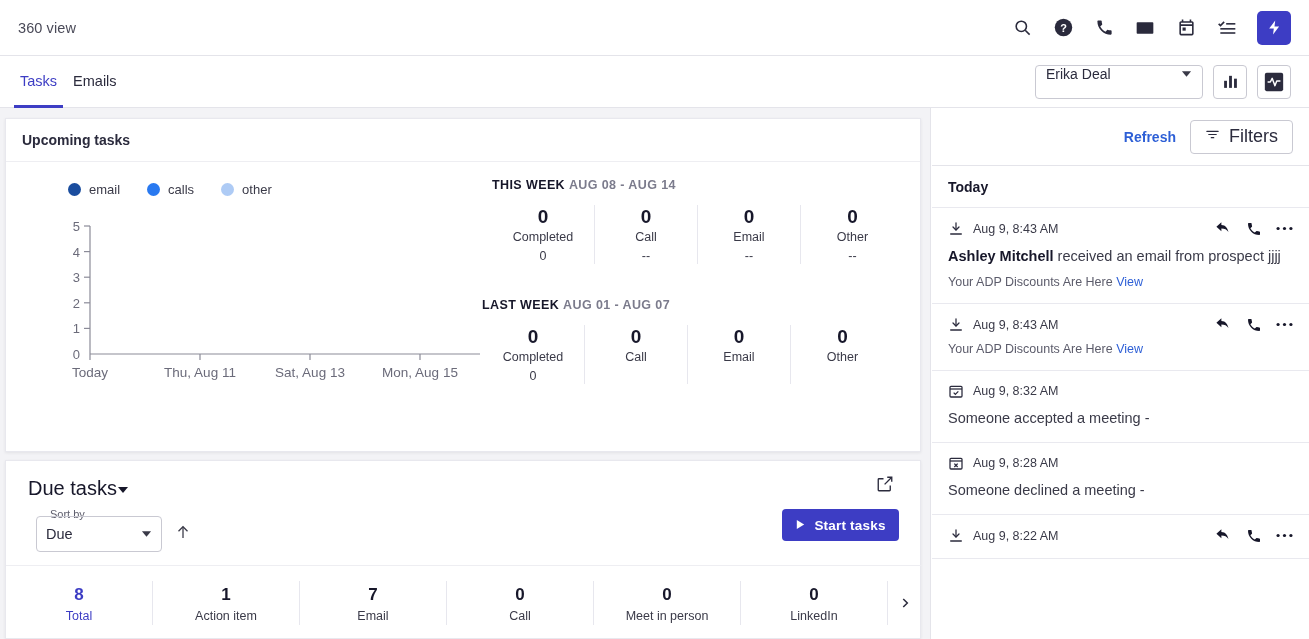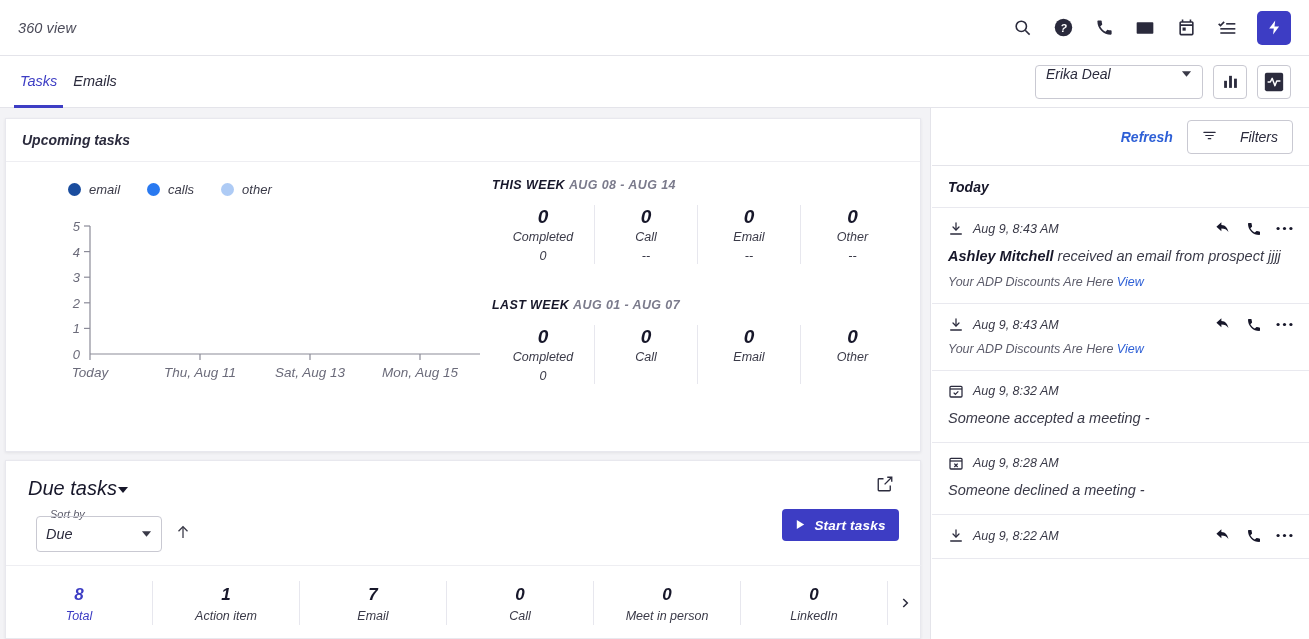--- a/index.html
+++ b/index.html
@@ -3,21 +3,21 @@
 <meta charset="utf-8">
 <style>
   * { box-sizing: border-box; margin: 0; padding: 0; }
   html, body {
     width: 1309px; height: 639px;
     background: #ffffff;
     font-family: "Liberation Sans", sans-serif;
     color: #2b2b3d;
     overflow: hidden;
   }
-  #app { position: relative; width: 1309px; height: 474px; font-style: italic; }
+  #app { position: relative; width: 1309px; height: 474px; }
 
   
   .topbar {
     position: absolute; left: 0; top: 0; width: 1309px; height: 56px;
     border-bottom: 1px solid #e4e4ea;
     display: flex; align-items: center;
   }
   .app-title { margin-left: 18px; font-size: 14.5px; color: #4a4a58; letter-spacing: .1px; }
   .topbar-icons {
     margin-left: auto; display: flex; align-items: center; gap: 11px; padding-right: 18px;
@@ -142,21 +142,21 @@
     position: absolute; left: 932px; top: 108px; width: 377px; height: 531px;
     background: #fff; overflow: hidden;
   }
   .right-head {
     height: 58px; display: flex; align-items: center; justify-content: flex-end;
     gap: 14px; padding-right: 16px; border-bottom: 1px solid #e4e4ea;
   }
   .refresh-link { font-size: 14px; color: #2d5fd6; font-weight: bold; cursor: pointer; }
   .filters-btn {
     height: 34px; border: 1px solid #c9c9d2; border-radius: 4px; display: flex;
-    align-items: center; gap: 23px; padding: 0 14px; font-size: 14px; color: #2b2b3d; cursor: pointer;
+    align-items: center; gap: 9px; padding: 0 14px; font-size: 18px; color: #2b2b3d; cursor: pointer;
   }
   .section-head {
     height: 42px; display: flex; align-items: center; padding-left: 16px;
     font-size: 14px; font-weight: bold; color: #17172a; border-bottom: 1px solid #e9e9ef;
   }
   .feed-item { padding: 12px 16px 14px 16px; border-bottom: 1px solid #e9e9ef; position: relative; }
   .feed-top { display: flex; align-items: center; }
   .feed-time { font-size: 12.5px; color: #3a3a48; margin-left: 9px; }
   .feed-actions { margin-left: auto; display: flex; align-items: center; gap: 14px; color: #17172a; }
   .feed-actions span { cursor: pointer; display: flex; }
@@ -323,21 +323,21 @@
               <div class="sub">--</div>
             </div>
             <div class="stat">
               <div class="num">0</div>
               <div class="lbl">Other</div>
               <div class="sub">--</div>
             </div>
           </div>
         </div>
 
-        <div class="week-block" style="left:486px; top:136px;">
+        <div class="week-block" style="left:476px; top:136px;">
           <div class="week-title">
             <b>LAST WEEK</b>
             <span>AUG 01 - AUG 07</span>
           </div>
           <div class="stat-row">
             <div class="stat">
               <div class="num">0</div>
               <div class="lbl">Completed</div>
               <div class="sub">0</div>
             </div>

